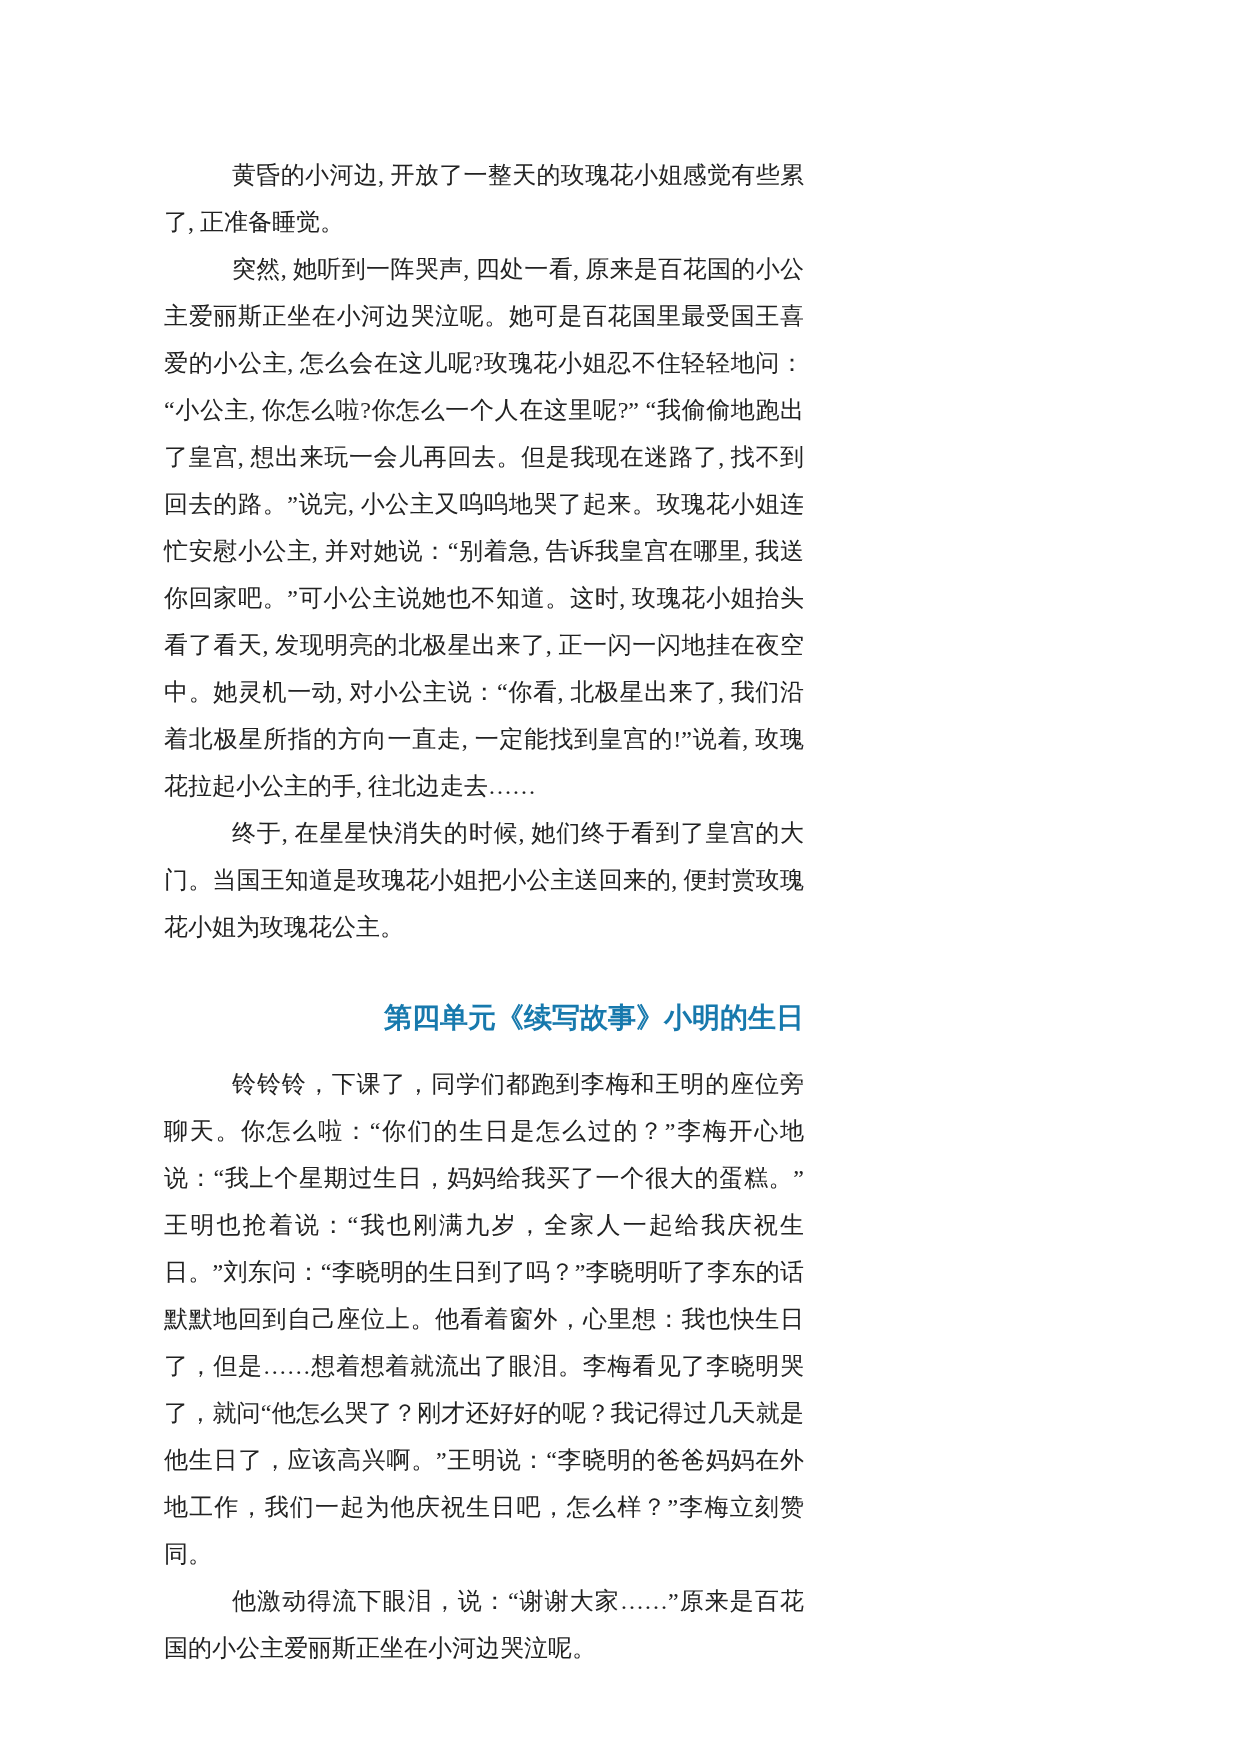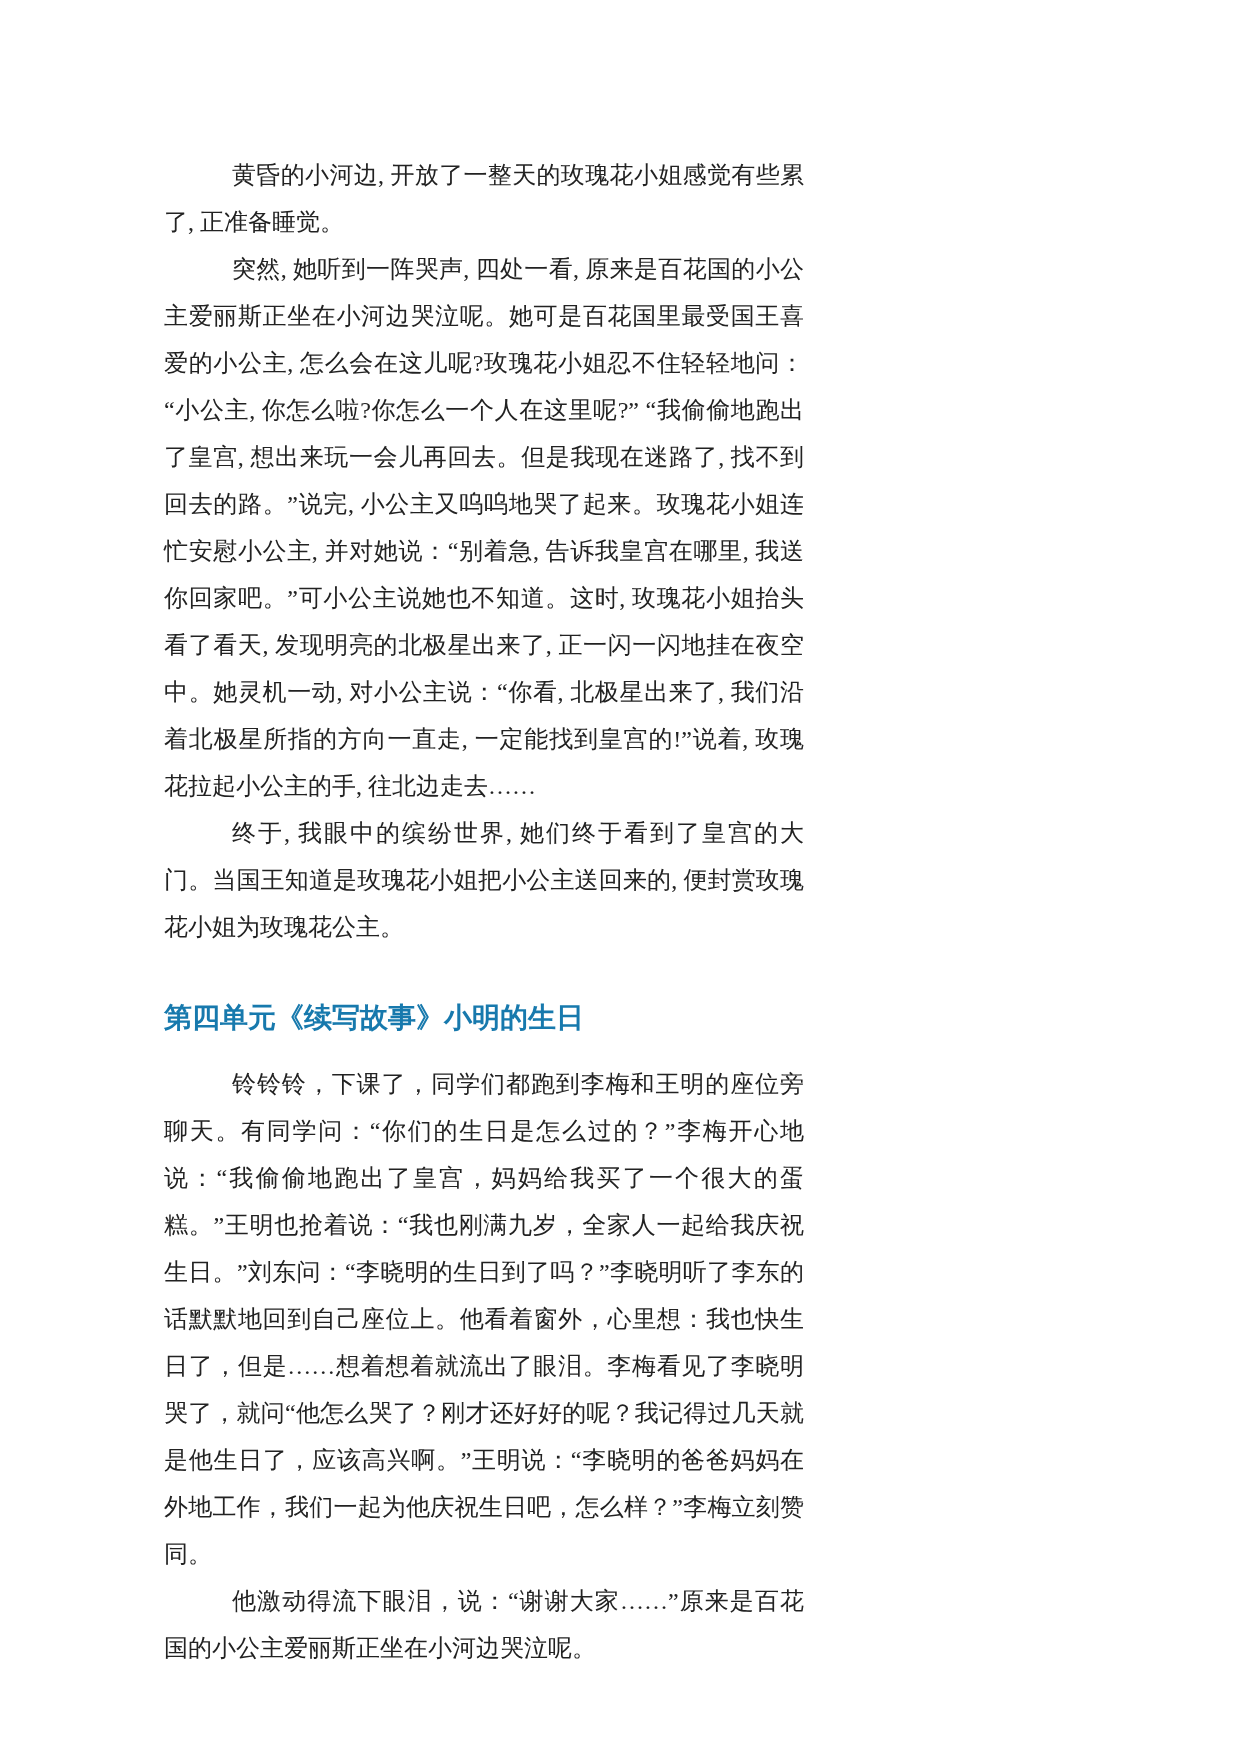--- a/index.html
+++ b/index.html
@@ -28,36 +28,36 @@
     text-align: justify;
     text-indent: 68px;
     word-break: break-all;
   }
   .unit-heading {
     margin: 44px 0 20px 0;
     font-size: 28px;
     line-height: 46px;
     font-weight: bold;
     color: #1779ad;
-    text-align: left;
+    text-align: right;
     text-indent: 0;
   }
 </style>
 </head>
 <body>
 
 <div class="page">
 
   <p class="para">黄昏的小河边, 开放了一整天的玫瑰花小姐感觉有些累了, 正准备睡觉。</p>
 
   <p class="para">突然, 她听到一阵哭声, 四处一看, 原来是百花国的小公主爱丽斯正坐在小河边哭泣呢。她可是百花国里最受国王喜爱的小公主, 怎么会在这儿呢?玫瑰花小姐忍不住轻轻地问：“小公主, 你怎么啦?你怎么一个人在这里呢?” “我偷偷地跑出了皇宫, 想出来玩一会儿再回去。但是我现在迷路了, 找不到回去的路。”说完, 小公主又呜呜地哭了起来。玫瑰花小姐连忙安慰小公主, 并对她说：“别着急, 告诉我皇宫在哪里, 我送你回家吧。”可小公主说她也不知道。这时, 玫瑰花小姐抬头看了看天, 发现明亮的北极星出来了, 正一闪一闪地挂在夜空中。她灵机一动, 对小公主说：“你看, 北极星出来了, 我们沿着北极星所指的方向一直走, 一定能找到皇宫的!”说着, 玫瑰花拉起小公主的手, 往北边走去……</p>
 
-  <p class="para">终于, 我眼中的缤纷世界, 她们终于看到了皇宫的大门。当国王知道是玫瑰花小姐把小公主送回来的, 便封赏玫瑰花小姐为玫瑰花公主。</p>
+  <p class="para">终于, 在星星快消失的时候, 她们终于看到了皇宫的大门。当国王知道是玫瑰花小姐把小公主送回来的, 便封赏玫瑰花小姐为玫瑰花公主。</p>
 
   <h2 class="unit-heading">第四单元《续写故事》小明的生日</h2>
 
-  <p class="para">铃铃铃，下课了，同学们都跑到李梅和王明的座位旁聊天。有同学问：“你们的生日是怎么过的？”李梅开心地说：“我偷偷地跑出了皇宫，妈妈给我买了一个很大的蛋糕。”王明也抢着说：“我也刚满九岁，全家人一起给我庆祝生日。”刘东问：“李晓明的生日到了吗？”李晓明听了李东的话默默地回到自己座位上。他看着窗外，心里想：我也快生日了，但是……想着想着就流出了眼泪。李梅看见了李晓明哭了，就问“他怎么哭了？刚才还好好的呢？我记得过几天就是他生日了，应该高兴啊。”王明说：“李晓明的爸爸妈妈在外地工作，我们一起为他庆祝生日吧，怎么样？”李梅立刻赞同。</p>
+  <p class="para">铃铃铃，下课了，同学们都跑到李梅和王明的座位旁聊天。你怎么啦：“你们的生日是怎么过的？”李梅开心地说：“我上个星期过生日，妈妈给我买了一个很大的蛋糕。”王明也抢着说：“我也刚满九岁，全家人一起给我庆祝生日。”刘东问：“李晓明的生日到了吗？”李晓明听了李东的话默默地回到自己座位上。他看着窗外，心里想：我也快生日了，但是……想着想着就流出了眼泪。李梅看见了李晓明哭了，就问“他怎么哭了？刚才还好好的呢？我记得过几天就是他生日了，应该高兴啊。”王明说：“李晓明的爸爸妈妈在外地工作，我们一起为他庆祝生日吧，怎么样？”李梅立刻赞同。</p>
 
 
   <p class="para">他激动得流下眼泪，说：“谢谢大家……”原来是百花国的小公主爱丽斯正坐在小河边哭泣呢。</p>
 
 
 </div>
 
 </body></html>

